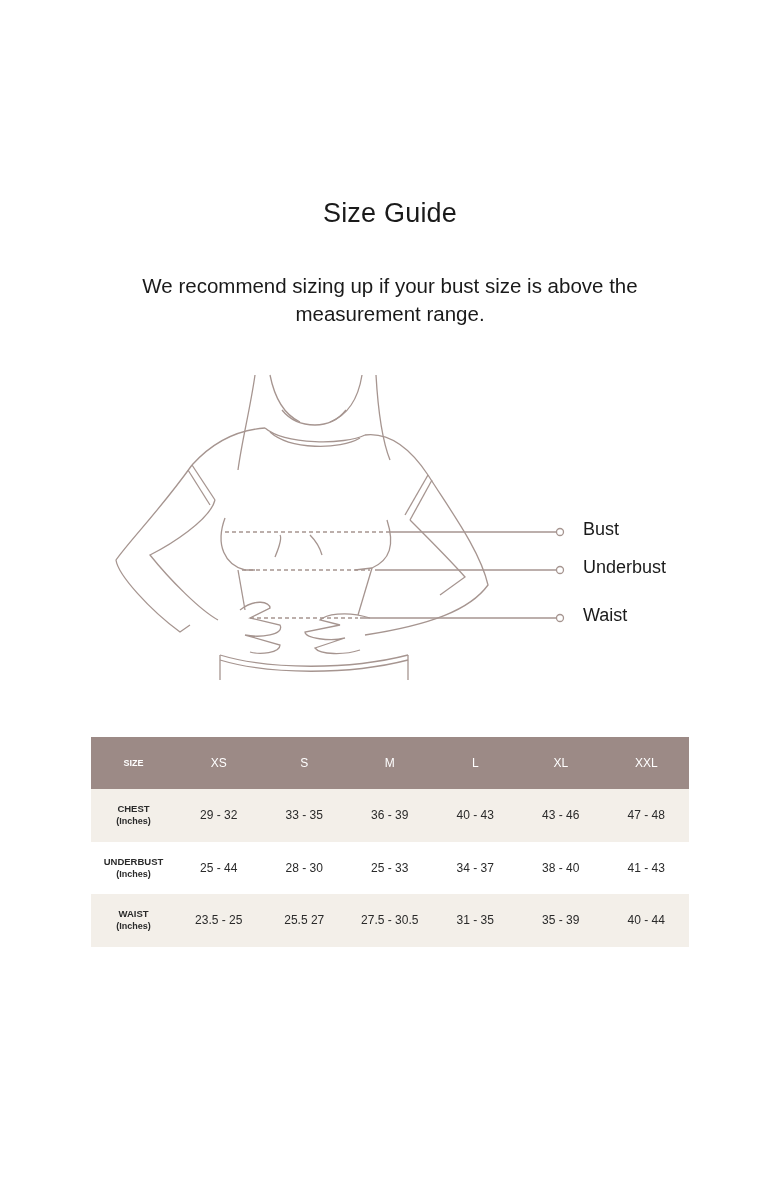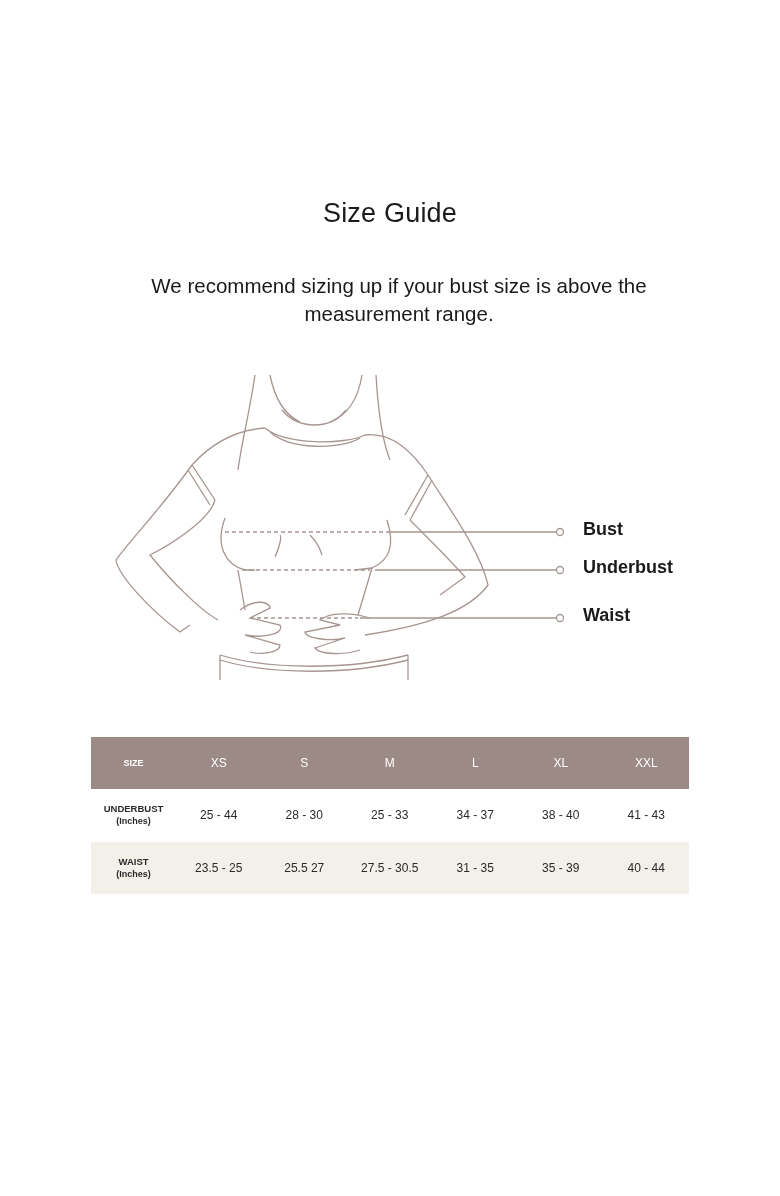--- a/index.html
+++ b/index.html
@@ -1,19 +1,19 @@
 <!DOCTYPE html>
 <html><head>
 <meta charset="utf-8">
 <style>
   html, body { margin:0; padding:0; background:#ffffff; }
   body { width:780px; height:1196px; position:relative; font-family:"Liberation Sans", sans-serif; color:#1a1a1a; overflow:hidden; }
   .title { position:absolute; top:198px; left:0; width:780px; text-align:center; font-size:27px; font-weight:400; letter-spacing:0.2px; }
-  .subtitle { position:absolute; top:272px; left:129px; width:540px; text-align:center; font-size:20.5px; line-height:28px; }
-  .figure { position:absolute; left:110px; top:370px; width:570px; height:320px;font-weight:bold; }
+  .subtitle { position:absolute; top:272px; left:120px; width:540px; text-align:center; font-size:20.5px; line-height:28px; }
+  .figure { position:absolute; left:110px; top:370px; width:570px; height:320px; }
   .figure svg { width:570px; height:320px; }
   .label { position:absolute; font-size:18px; color:#1a1a1a; }
   table { position:absolute; left:91px; top:737px; width:598px; border-collapse:collapse; table-layout:fixed; }
   th { background:#9c8a86; color:#ffffff; height:50px; font-weight:400; font-size:12px; text-align:center; }
   th.first { font-size:9px; font-weight:700; }
   td { height:50.5px; text-align:center; font-size:12px; color:#2a2a2a; }
   td.rowhead { font-size:9.5px; font-weight:700; line-height:12px; }
   td.rowhead .unit { display:block; font-weight:700; font-size:9px; }
   tr.alt td { background:#f3efe9; }
 </style>
@@ -93,20 +93,29 @@
       <th class="first">SIZE</th>
       <th>XS</th>
       <th>S</th>
       <th>M</th>
       <th>L</th>
       <th>XL</th>
       <th>XXL</th>
     </tr>
   </thead>
   <tbody>
+    <tr class="alt">
+      <td class="rowhead"><span>CHEST</span><span class="unit">(Inches)</span></td>
+      <td>29 - 32</td>
+      <td>33 - 35</td>
+      <td>36 - 39</td>
+      <td>40 - 43</td>
+      <td>43 - 46</td>
+      <td>47 - 48</td>
+    </tr>
     <tr>
       <td class="rowhead"><span>UNDERBUST</span><span class="unit">(Inches)</span></td>
       <td>25 - 44</td>
       <td>28 - 30</td>
       <td>25 - 33</td>
       <td>34 - 37</td>
       <td>38 - 40</td>
       <td>41 - 43</td>
     </tr>
     <tr class="alt">

